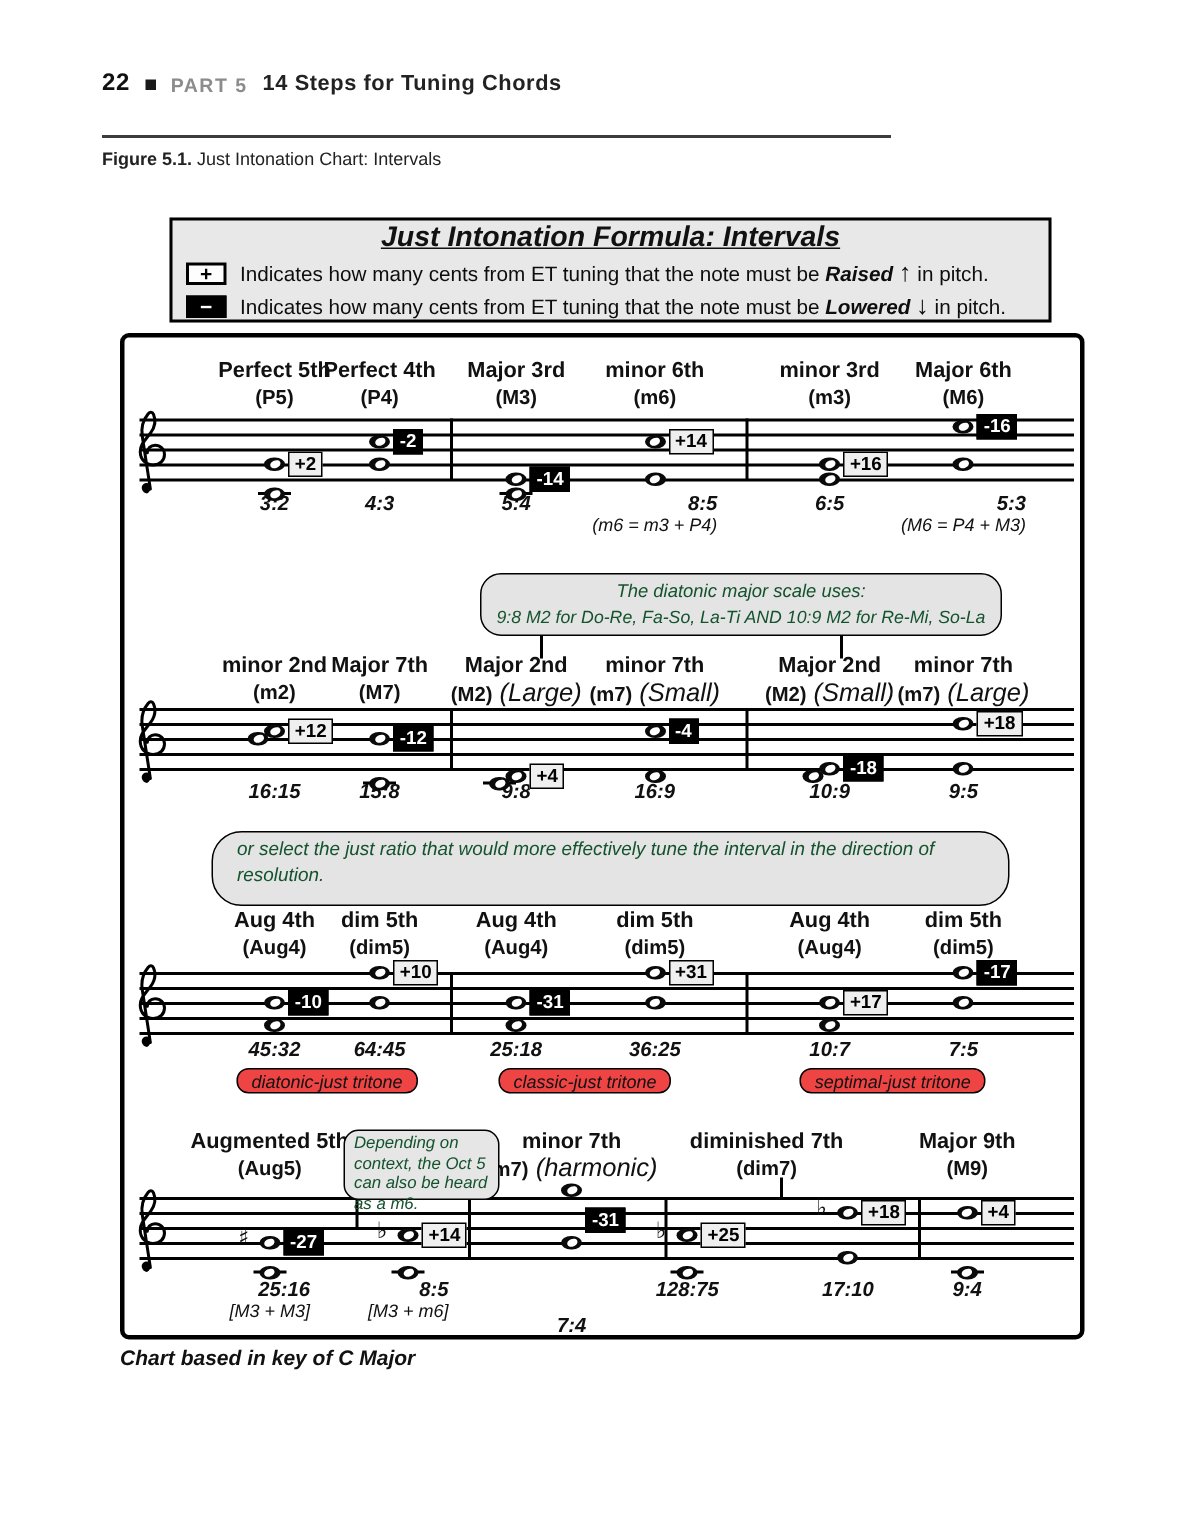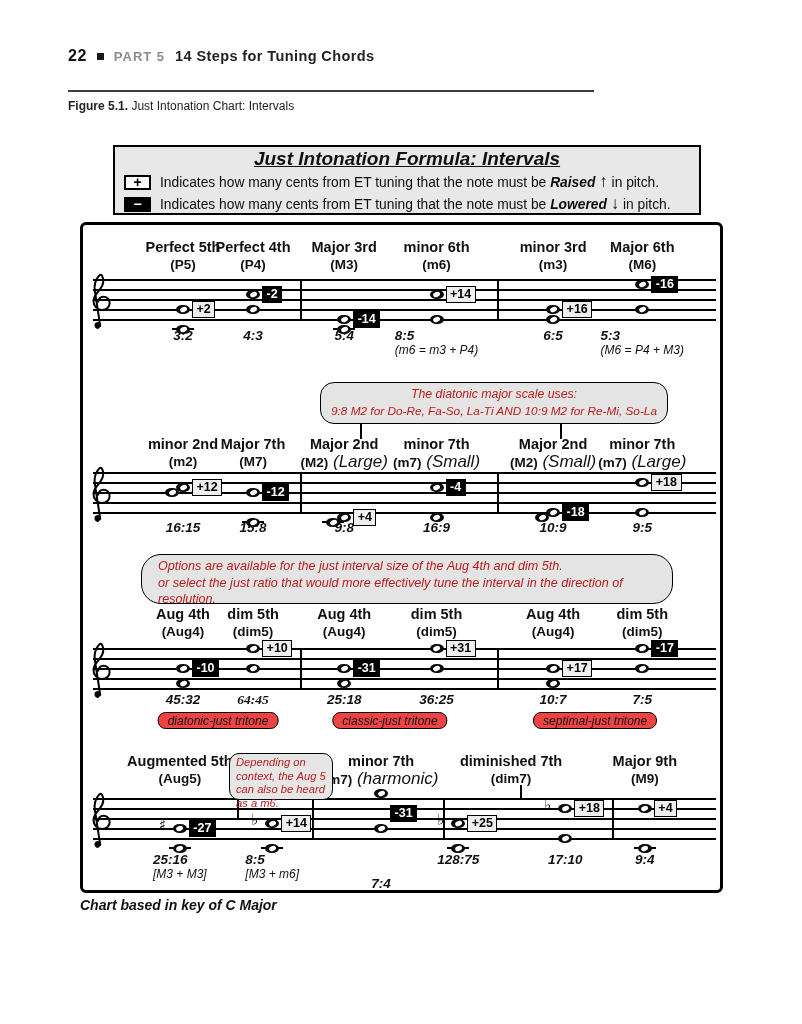--- a/index.html
+++ b/index.html
@@ -44,27 +44,27 @@
   .note{position:absolute;width:14px;height:9.5px;background:#0a0a0a;border-radius:50%;z-index:2;}
   .note::after{content:"";position:absolute;left:3.5px;top:2.4px;width:7px;height:4.6px;background:#fff;
                border-radius:50%;transform:rotate(-22deg);}
   .ledger{position:absolute;width:22px;height:1.7px;background:#000;z-index:1;}
   .acc{position:absolute;font-size:15px;font-weight:bold;line-height:20px;z-index:2;
        font-family:"DejaVu Sans",sans-serif;}
   .cents{position:absolute;font-size:12.5px;font-weight:bold;line-height:13px;padding:1px 3.5px;
          border:1.6px solid #000;white-space:nowrap;z-index:3;}
   .cents.raise{background:#efefef;color:#000;}
   .cents.lower{background:#000;color:#fff;}
-  .ratio-cell{position:absolute;transform:translateX(-50%);text-align:left;white-space:nowrap;line-height:15px;}
+  .ratio-cell{position:absolute;transform:translateX(-50%);text-align:right;white-space:nowrap;line-height:15px;}
   .ratio-val{font-style:italic;font-weight:bold;font-size:13.5px;}
   .ratio-note{font-style:italic;font-size:12px;}
   .tag{position:absolute;transform:translateX(-50%);font-style:italic;font-size:12px;
        border:1.5px solid #000;border-radius:8px;padding:0.5px 9px;background:#ef4444;white-space:nowrap;}
   .callout{position:absolute;background:#e4e4e4;border:1.8px solid #000;font-style:italic;
-           z-index:4;box-sizing:border-box;color:#b91c1c;}
+           z-index:4;box-sizing:border-box;color:#14532d;}
   #callout-diatonic{top:157px;left:237px;width:348px;height:42px;border-radius:14px;text-align:center;
                     font-size:12.3px;padding-top:3px;line-height:1.4;}
   #callout-diatonic .l2{font-size:11.8px;}
   #callout-tritone{top:329px;left:58px;width:532px;height:50px;border-radius:20px;
                    font-size:12.6px;padding:3px 16px;line-height:1.33;}
   #callout-aug5{top:528px;left:146px;width:104px;height:47px;border-radius:10px;background:#e6e6e6;
                 font-size:11.2px;padding:2px 6px;line-height:1.22;}
   .pointer{position:absolute;width:1.8px;height:15px;background:#000;top:199px;z-index:1;}
   #pointer-1{left:277px;}
   #pointer-2{left:477px;}
@@ -112,24 +112,23 @@
   </div>
 
   <div class="chart-box" id="chart">
     <div class="callout" id="callout-diatonic">
       <div>The diatonic major scale uses:</div>
       <div class="l2">9:8 M2 for Do-Re, Fa-So, La-Ti   AND   10:9 M2 for Re-Mi, So-La</div>
     </div>
     <div class="pointer" id="pointer-1"></div>
     <div class="pointer" id="pointer-2"></div>
     <div class="callout" id="callout-tritone">
-      <div>Options are available for the just interval size of the Aug 4th and dim 5th.</div>
       <div>or select the just ratio that would more effectively tune the interval in the direction of resolution.</div>
     </div>
-    <div class="callout" id="callout-aug5">Depending on context, the Aug 5 can also be heard as a m6.</div>
+    <div class="callout" id="callout-aug5">Depending on context, the Oct 5 can also be heard as a m6.</div>
   <div class="row-header" style="top: 14px;">
         <div class="col-head" style="left: 15.7%;">
           <div class="col-name">Perfect 5th</div>
           <div class="col-abbr">(P5)</div>
         </div>
         <div class="col-head" style="left: 26.7%;">
           <div class="col-name">Perfect 4th</div>
           <div class="col-abbr">(P4)</div>
         </div>
         <div class="col-head" style="left: 41%;">
@@ -343,21 +342,21 @@
         <div class="note" style="left: calc(73.8% - 7px); top: 15.5px;"></div>
         <div class="cents raise" style="left: calc(73.8% + 9px); top: 12px;">+17</div>
         <div class="note" style="left: calc(87.8% - 7px); top: 15.5px;"></div>
         <div class="note" style="left: calc(87.8% - 7px); top: -4.5px;"></div>
         <div class="cents lower" style="left: calc(87.8% + 9px); top: -8px;">-17</div>
       </div>
       <div class="ratio-row" style="top: 467px;">
         <div class="ratio-cell" style="left: 15.7%;">
           <div class="ratio-val">45:32</div>
         </div>
-        <div class="ratio-cell" style="left: 26.7%; font-family: Liberation Serif, serif;">
+        <div class="ratio-cell" style="left: 26.7%;">
           <div class="ratio-val">64:45</div>
         </div>
         <div class="ratio-cell" style="left: 41%;">
           <div class="ratio-val">25:18</div>
         </div>
         <div class="ratio-cell" style="left: 55.5%;">
           <div class="ratio-val">36:25</div>
         </div>
         <div class="ratio-cell" style="left: 73.8%;">
           <div class="ratio-val">10:7</div>

